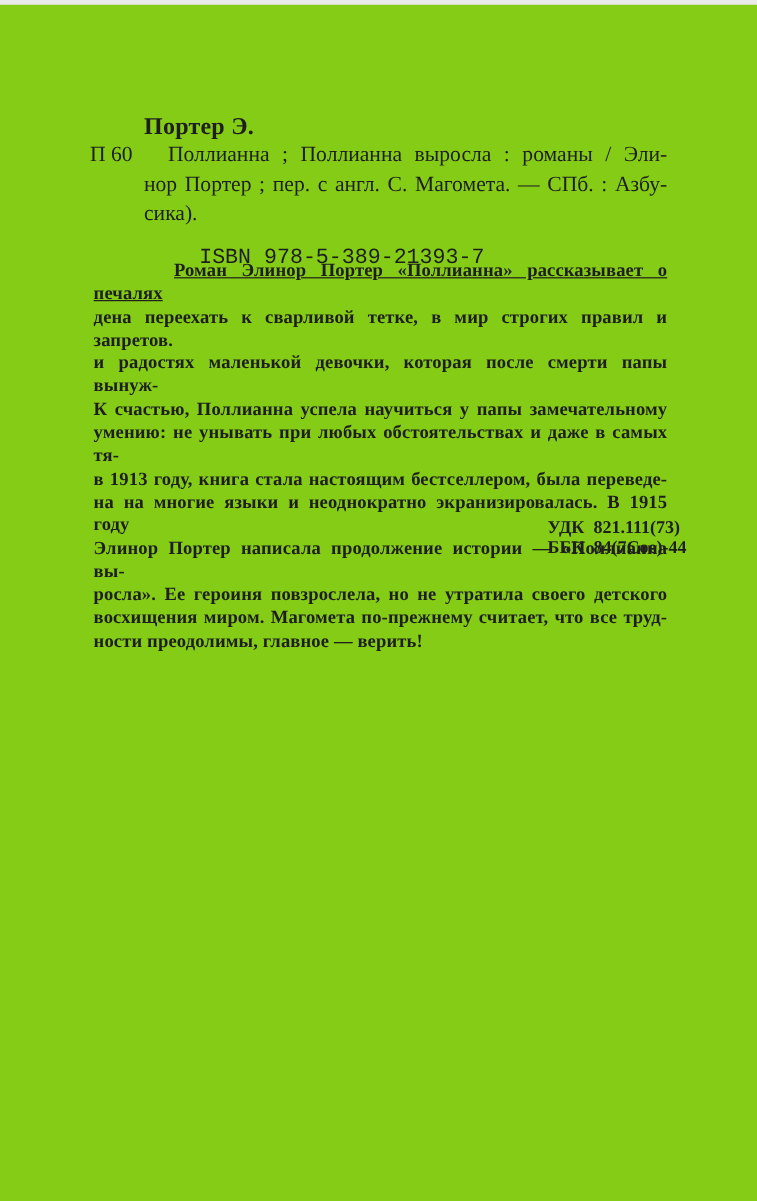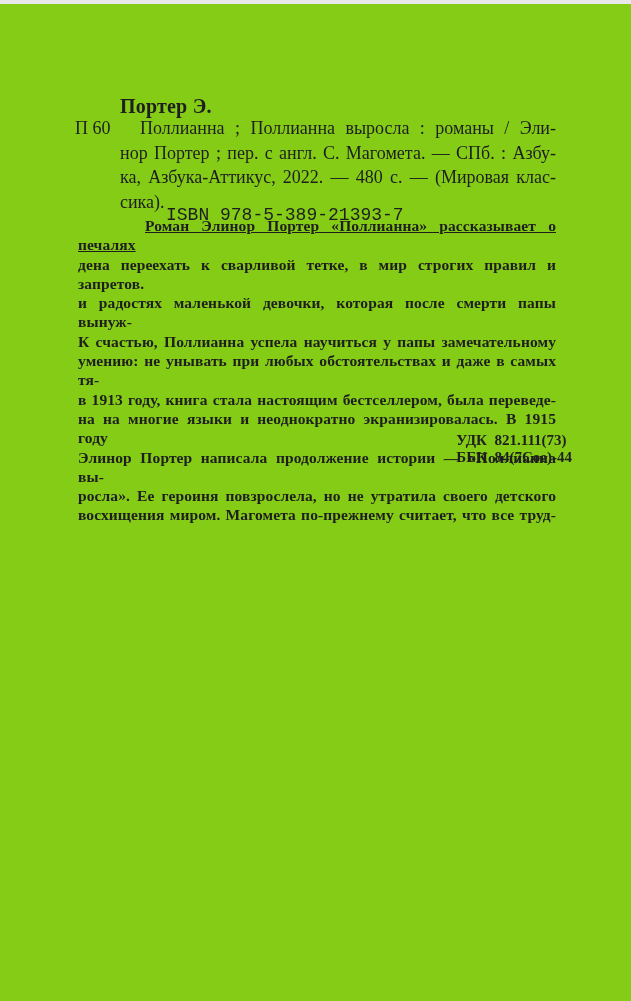--- a/index.html
+++ b/index.html
@@ -83,37 +83,37 @@
 
 <div class="page">
 
   <div class="author-heading">Портер Э.</div>
 
   <div class="author-sign">П 60</div>
 
   <div class="biblio">
       <div class="tline fill">Поллианна ; Поллианна выросла : романы / Эли-</div>
       <div class="tline fill">нор Портер ; пер. с англ. С. Магомета. — СПб. : Азбу-</div>
-      <div class="tline fill">ка, Азбука-Аттикус, 2022. — 480 с. — (Мировая клас-</div>
       <div class="tline">сика).</div>
     </div>
 
   <div class="isbn-line">ISBN 978-5-389-21393-7</div>
 
   <div class="annotation">
       <div class="tline fill">Роман Элинор Портер «Поллианна» рассказывает о печалях</div>
       <div class="tline fill">дена переехать к сварливой тетке, в мир строгих правил и запретов.</div>
       <div class="tline fill">и радостях маленькой девочки, которая после смерти папы вынуж-</div>
       <div class="tline fill">К счастью, Поллианна успела научиться у папы замечательному</div>
       <div class="tline fill">умению: не унывать при любых обстоятельствах и даже в самых тя-</div>
       <div class="tline fill">в 1913 году, книга стала настоящим бестселлером, была переведе-</div>
       <div class="tline fill">на на многие языки и неоднократно экранизировалась. В 1915 году</div>
       <div class="tline fill">Элинор Портер написала продолжение истории — «Поллианна вы-</div>
       <div class="tline fill">росла». Ее героиня повзрослела, но не утратила своего детского</div>
       <div class="tline fill">восхищения миром. Магомета по-прежнему считает, что все труд-</div>
+      <div class="tline">ности преодолимы, главное — верить!</div>
     </div>
 
   <div class="ref-codes">
     <div class="ref-line">УДК  821.111(73)</div>
     <div class="ref-line">ББК  84(7Сое)-44</div>
   </div>
 
 </div>
 
 </body></html>

